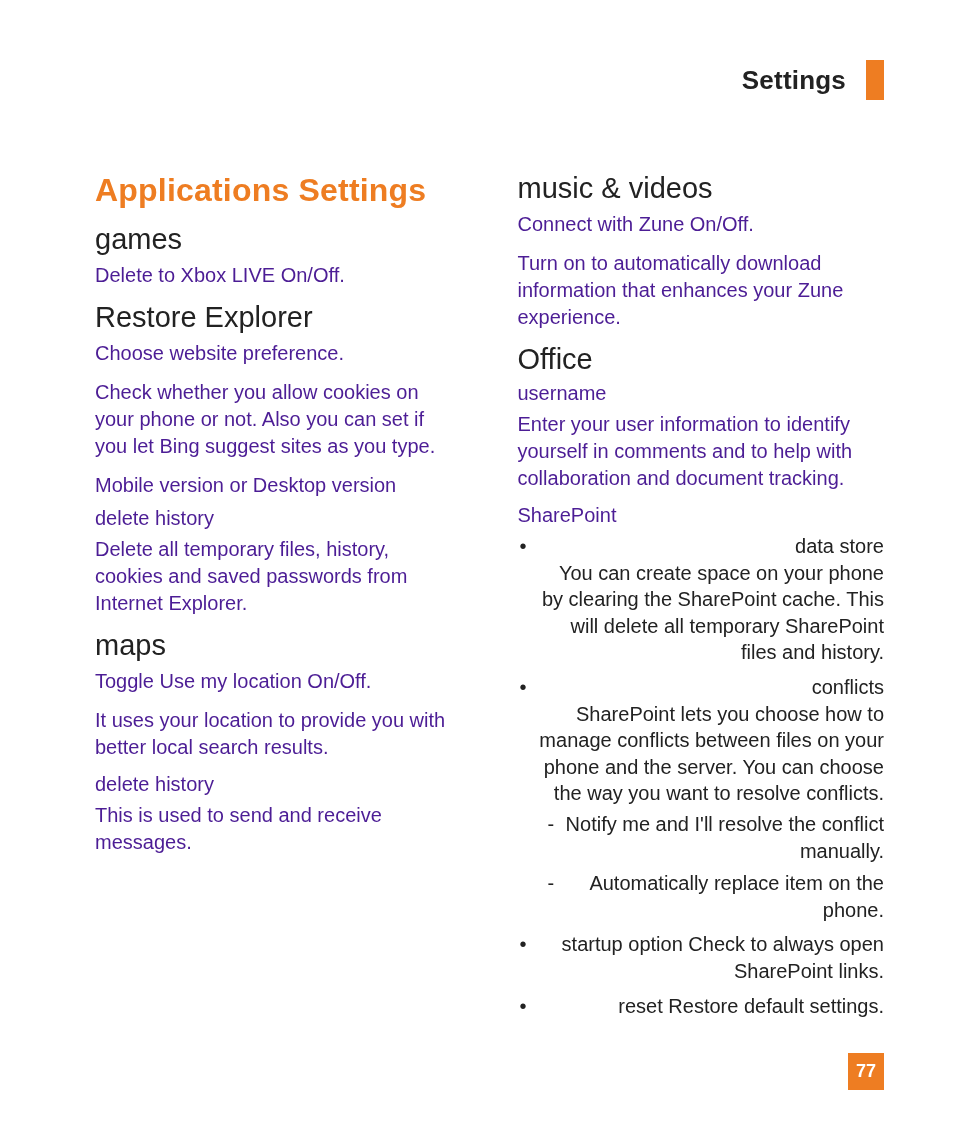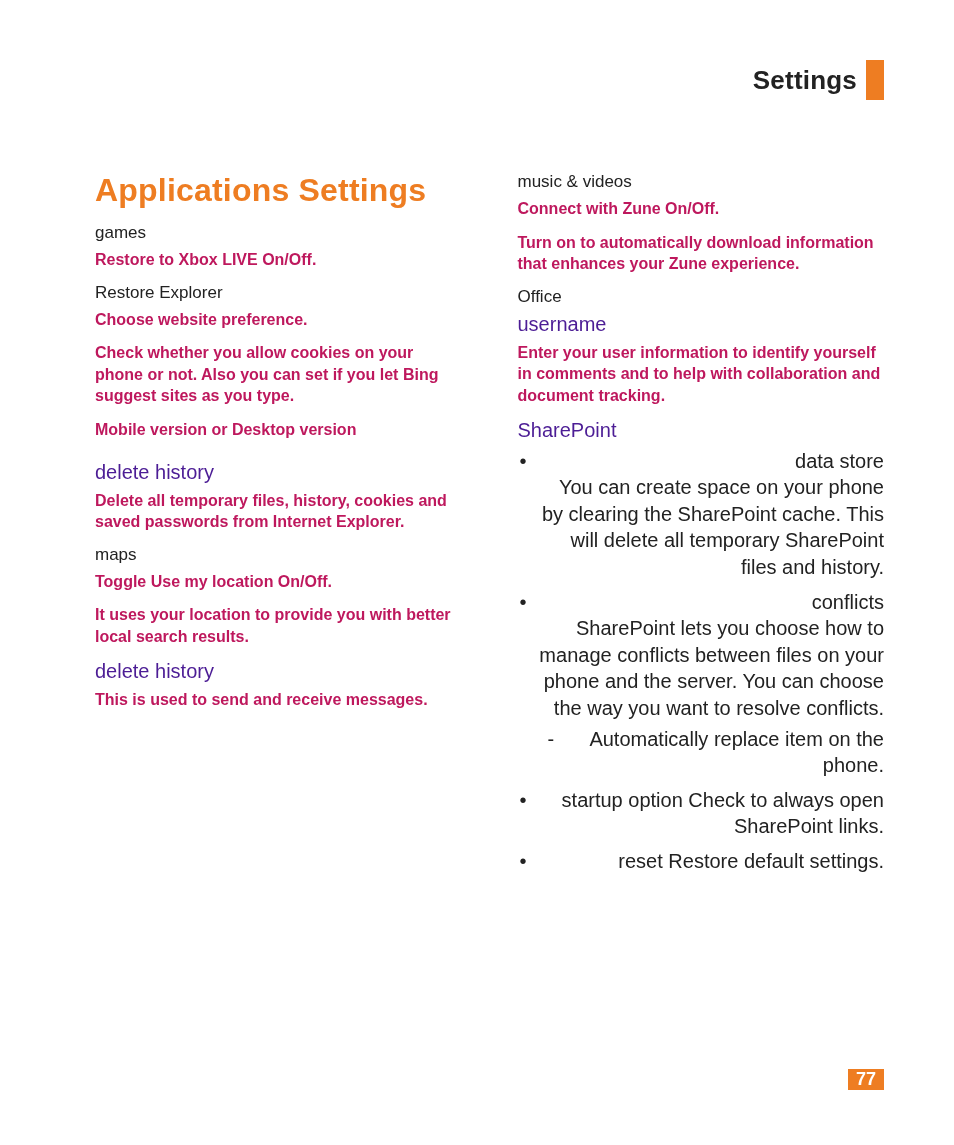--- a/index.html
+++ b/index.html
@@ -12,21 +12,21 @@
   .page {
     position: relative;
     width: 954px;
     height: 1145px;
     padding: 60px 70px 70px 95px;
   }
   .header {
     display: flex;
     justify-content: flex-end;
     align-items: center;
-    gap: 9px;
+    gap: 20px;
     margin-bottom: 72px;
   }
   .header-title {
     font-size: 26px;
     font-weight: 700;
     color: #222;
     letter-spacing: 0.2px;
   }
   .header-bar {
     width: 18px;
@@ -42,40 +42,40 @@
     min-width: 0;
   }
   h1.section-title {
     color: #ee7d22;
     font-size: 32px;
     font-weight: 700;
     margin-bottom: 14px;
     letter-spacing: 0.2px;
   }
   h2.subhead {
-    font-size: 17px;
+    font-size: 29px;
     font-weight: 500;
     color: #222;
     margin-top: 8px;
     margin-bottom: 6px;
     font-stretch: condensed;
   }
   h3.subsub {
     font-size: 20px;
     font-weight: 500;
     color: #4c1d95;
     margin-top: 6px;
     margin-bottom: 6px;
   }
   p.body {
-    font-size: 16px;
-    font-weight: 700;
+    font-size: 20px;
+    font-weight: 400;
     line-height: 1.35;
     margin-bottom: 12px;
-    color: #be185d;
+    color: #4c1d95;
     font-stretch: condensed;
   }
   ul.bullets {
     list-style: none;
     padding-left: 0;
     margin-bottom: 8px;
     text-align: right;
   }
   ul.bullets > li {
     position: relative;
@@ -115,45 +115,45 @@
     top: 0;
   }
   .page-number {
     position: absolute;
     right: 70px;
     bottom: 55px;
     background: #ee7d22;
     color: #fff;
     font-weight: 700;
     font-size: 18px;
-    padding: 0 8px;
+    padding: 8px 8px;
   }
 </style>
 </head>
 <body>
 
 <div class="page">
 
   <div class="header">
     <div class="header-title">Settings</div>
     <div class="header-bar"></div>
   </div>
 
   <div class="columns">
 
     <div class="col">
       <h1 class="section-title">Applications Settings</h1>
 
       <h2 class="subhead">games</h2>
-      <p class="body">Restore to Xbox LIVE On/Off.</p>
+      <p class="body">Delete to Xbox LIVE On/Off.</p>
 
       <h2 class="subhead">Restore Explorer</h2>
       <p class="body">Choose website preference.</p>
       <p class="body">Check whether you allow cookies on your phone or not. Also you can set if you let Bing suggest sites as you type.</p>
-      <p class="body" style="margin-bottom:20px">Mobile version or Desktop version</p>
+      <p class="body" style="margin-bottom:8px">Mobile version or Desktop version</p>
       <h3 class="subsub">delete history</h3>
       <p class="body">Delete all temporary files, history, cookies and saved passwords from Internet Explorer.</p>
 
       <h2 class="subhead">maps</h2>
       <p class="body">Toggle Use my location On/Off.</p>
       <p class="body">It uses your location to provide you with better local search results.</p>
       <h3 class="subsub">delete history</h3>
 
       <p class="body">This is used to send and receive messages.</p>
     </div>
@@ -170,20 +170,21 @@
 
       <ul class="bullets">
         <li>
           <span class="li-title">data store</span>
           <span class="li-desc">You can create space on your phone by clearing the SharePoint cache. This will delete all temporary SharePoint files and history.</span>
         </li>
         <li>
           <span class="li-title">conflicts</span>
           <span class="li-desc">SharePoint lets you choose how to manage conflicts between files on your phone and the server. You can choose the way you want to resolve conflicts.</span>
           <ul class="dash-list">
+            <li>Notify me and I'll resolve the conflict manually.</li>
             <li>Automatically replace item on the phone.</li>
           </ul>
         </li>
         <li>startup option Check to always open SharePoint links.</li>
         <li>reset Restore default settings.</li>
       </ul>
     </div>
 
   </div>
 

